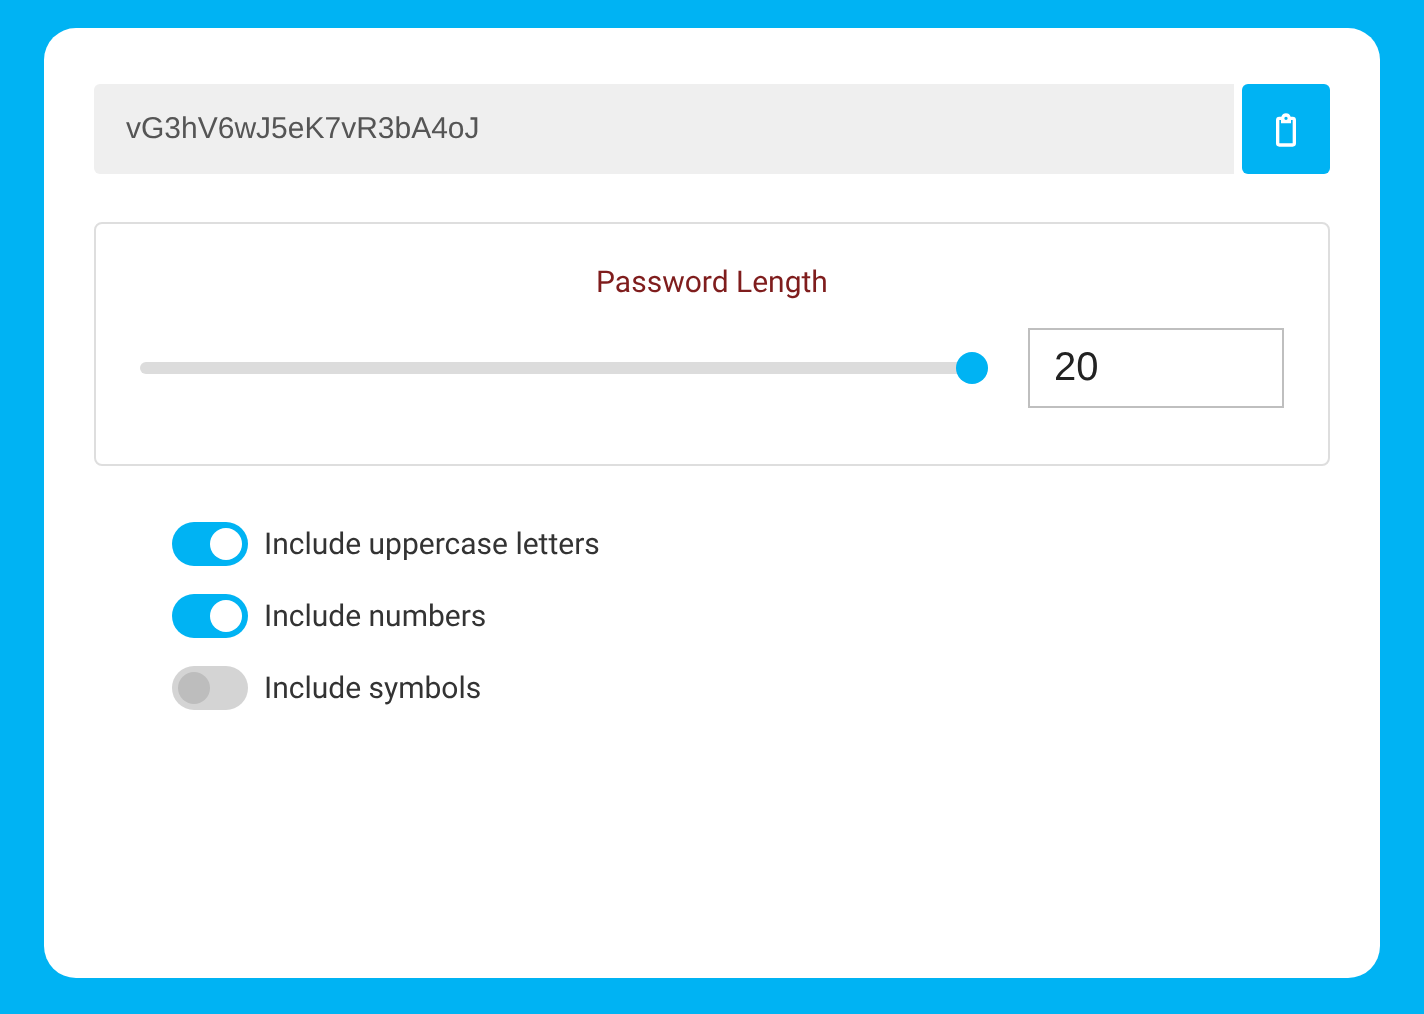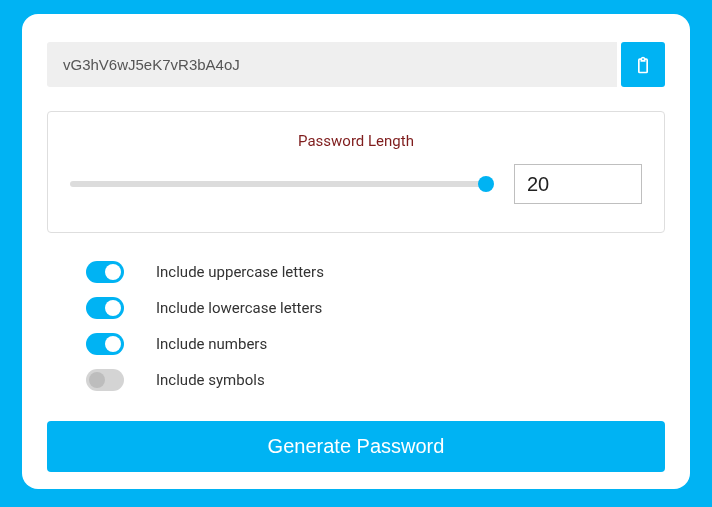--- a/index.html
+++ b/index.html
@@ -90,21 +90,21 @@
     font-size: 20px;
     padding: 0 12px;
     color: #222;
     outline: none;
   }
 
   .options { margin-bottom: 30px; }
   .opt-row {
     display: flex;
     align-items: center;
-    gap: 32px;
+    gap: 8px;
     margin-bottom: 14px;
     padding-left: 39px;
   }
   .toggle {
     position: relative;
     width: 38px;
     height: 22px;
     border-radius: 11px;
     cursor: pointer;
   }
@@ -163,38 +163,31 @@
 
   <div class="options">
 
     <div class="opt-row">
       <div class="toggle on">
         <div class="knob"></div>
       </div>
       <span class="opt-label">Include uppercase letters</span>
     </div>
 
-    <div class="opt-row">
-      <div class="toggle on">
-        <div class="knob"></div>
-      </div>
-      <span class="opt-label">Include lowercase letters</span>
-    </div>
 
     <div class="opt-row">
       <div class="toggle on">
         <div class="knob"></div>
       </div>
       <span class="opt-label">Include numbers</span>
     </div>
 
     <div class="opt-row">
       <div class="toggle off">
         <div class="knob"></div>
       </div>
       <span class="opt-label">Include symbols</span>
     </div>
 
   </div>
 
-  <button class="generate-btn">Generate Password</button>
 
 </div>
 
 </body></html>

